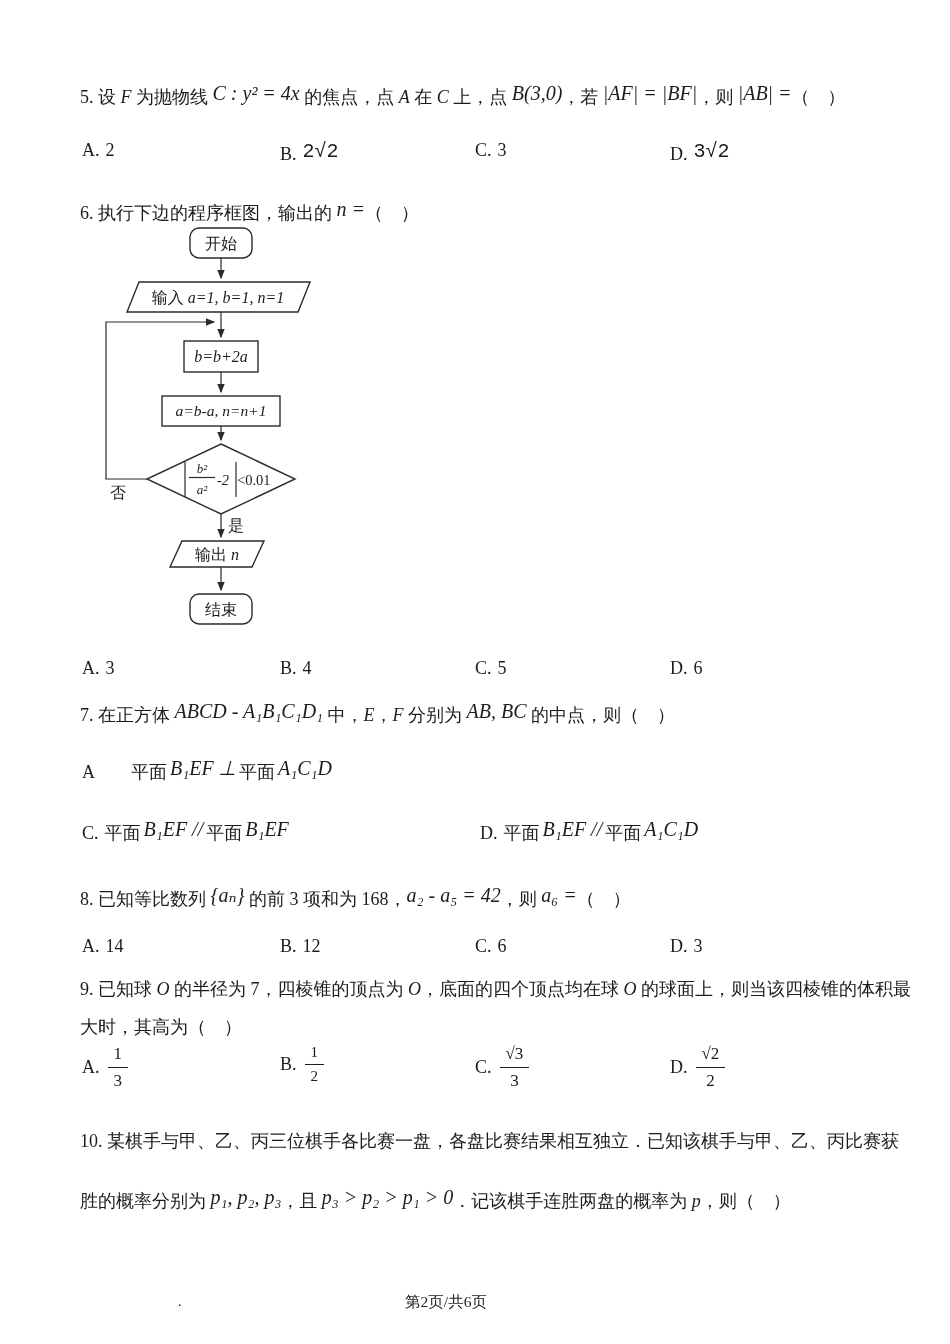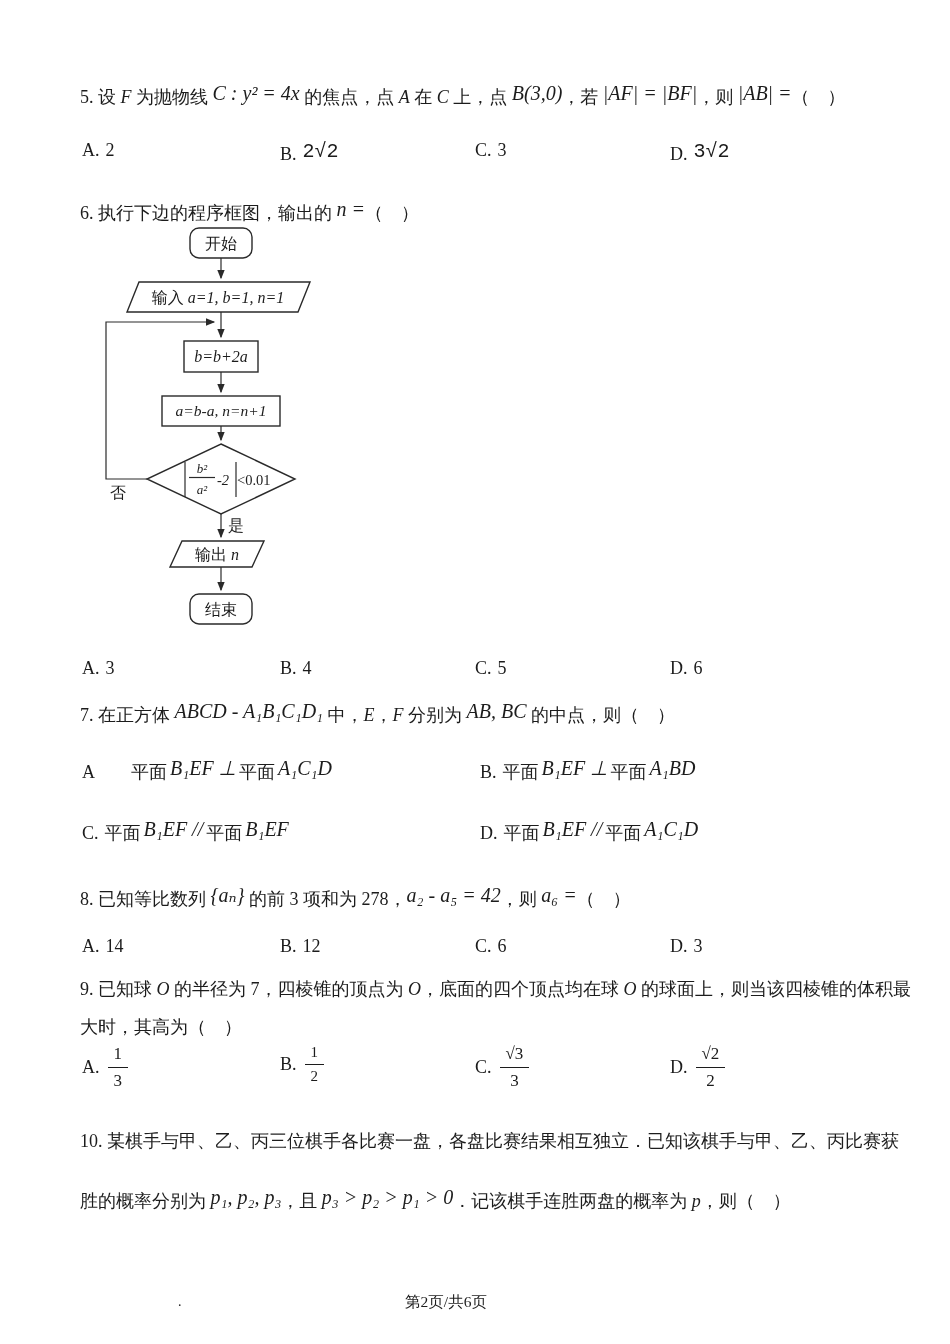--- a/index.html
+++ b/index.html
@@ -118,35 +118,32 @@
 </div>
 
 <div class="q" style="top:696px">
   <span class="c">7. 在正方体 </span><span class="M">ABCD - A₁B₁C₁D₁</span><span class="c"> 中，</span><span class="m">E</span><span class="c">，</span><span class="m">F</span><span class="c"> 分别为 </span><span class="M">AB, BC</span><span class="c"> 的中点，则（　）</span>
 </div>
 
 <div class="row" style="top:756px">
   <span class="opt7" style="left:82px">
     <span class="lab" style="margin-right:36px">A</span><span class="pm">平面</span><span class="M">B₁EF ⊥</span><span class="pm">平面</span><span class="M">A₁C₁D</span>
   </span>
-  <span class="opt7" style="left:480px">
-    <span class="lab">B.</span><span class="pm">平面</span><span class="M">B₁EF ⊥</span><span class="pm">平面</span><span class="M">A₁BD</span>
-  </span>
 </div>
 <div class="row" style="top:818px">
   <span class="opt7" style="left:82px">
     <span class="lab">C.</span><span class="pm">平面</span><span class="M">B₁EF //</span><span class="pm">平面</span><span class="M">B₁EF</span>
   </span>
   <span class="opt7" style="left:480px">
     <span class="lab">D.</span><span class="pm">平面</span><span class="M">B₁EF //</span><span class="pm">平面</span><span class="M">A₁C₁D</span>
   </span>
 </div>
 
 <div class="q" style="top:880px">
-  <span class="c">8. 已知等比数列 </span><span class="M">{aₙ}</span><span class="c"> 的前 3 项和为 278，</span><span class="M">a₂ - a₅ = 42</span><span class="c">，则 </span><span class="M">a₆ =</span><span class="c">（　）</span>
+  <span class="c">8. 已知等比数列 </span><span class="M">{aₙ}</span><span class="c"> 的前 3 项和为 168，</span><span class="M">a₂ - a₅ = 42</span><span class="c">，则 </span><span class="M">a₆ =</span><span class="c">（　）</span>
 </div>
 
 <div class="row" style="top:936px">
   <span class="opt p1"><span class="lab">A.</span><span class="val">14</span></span>
   <span class="opt p2"><span class="lab">B.</span><span class="val">12</span></span>
   <span class="opt p3"><span class="lab">C.</span><span class="val">6</span></span>
   <span class="opt p4"><span class="lab">D.</span><span class="val">3</span></span>
 </div>
 
 <div class="q" style="top:974px">

